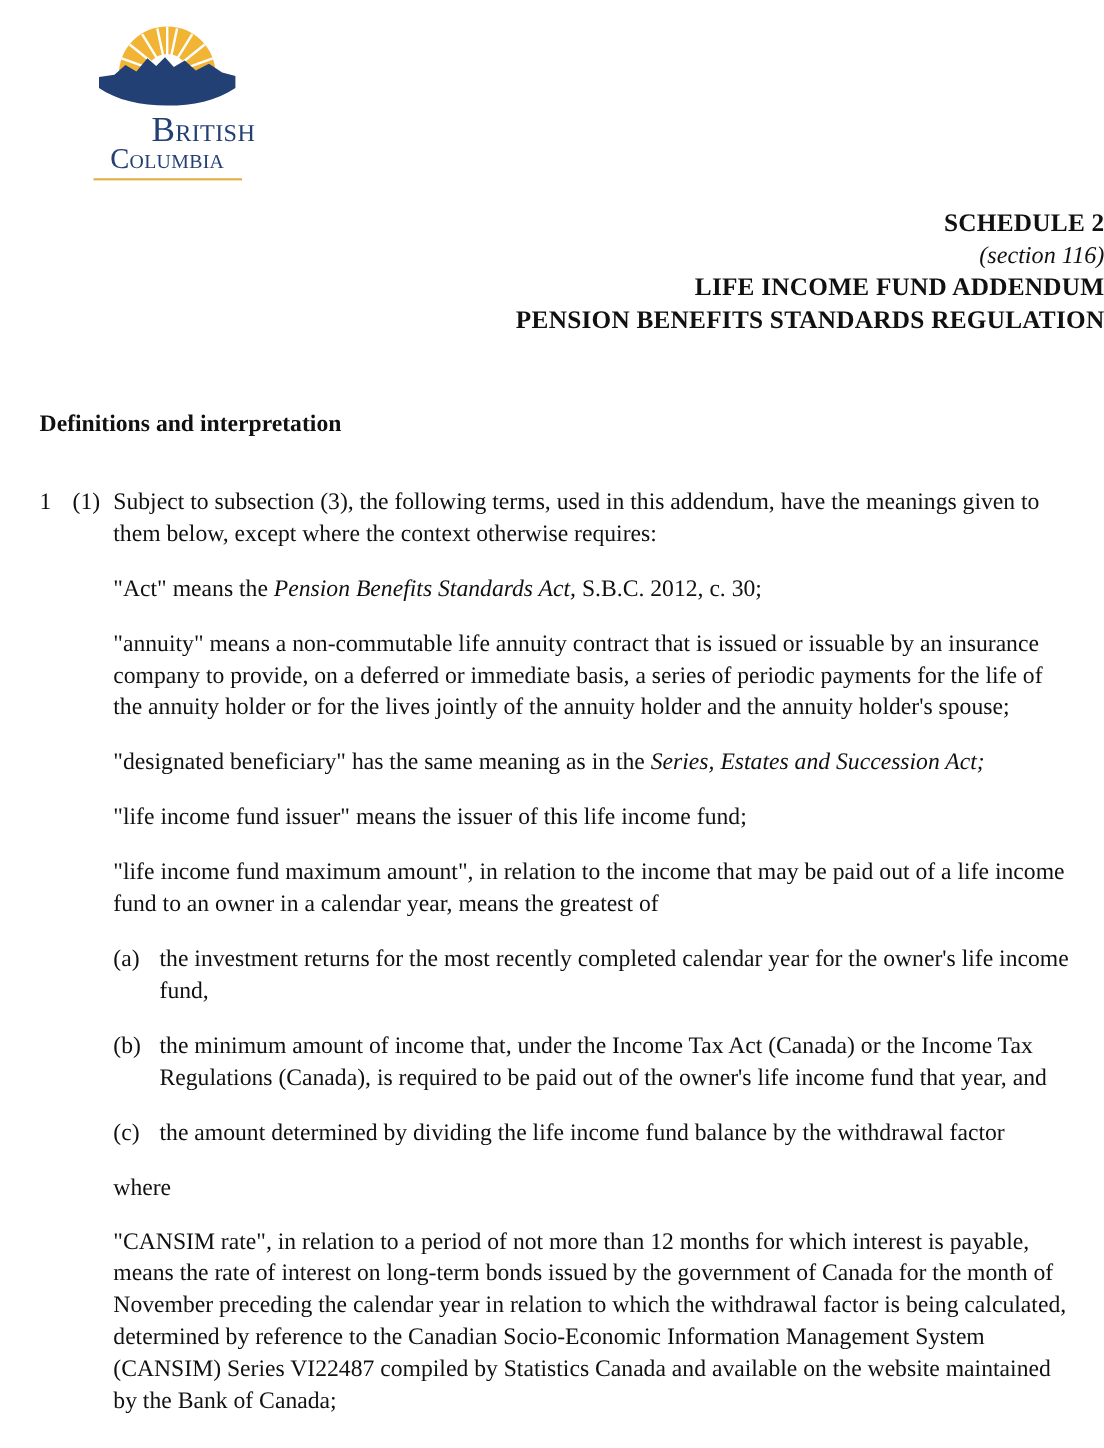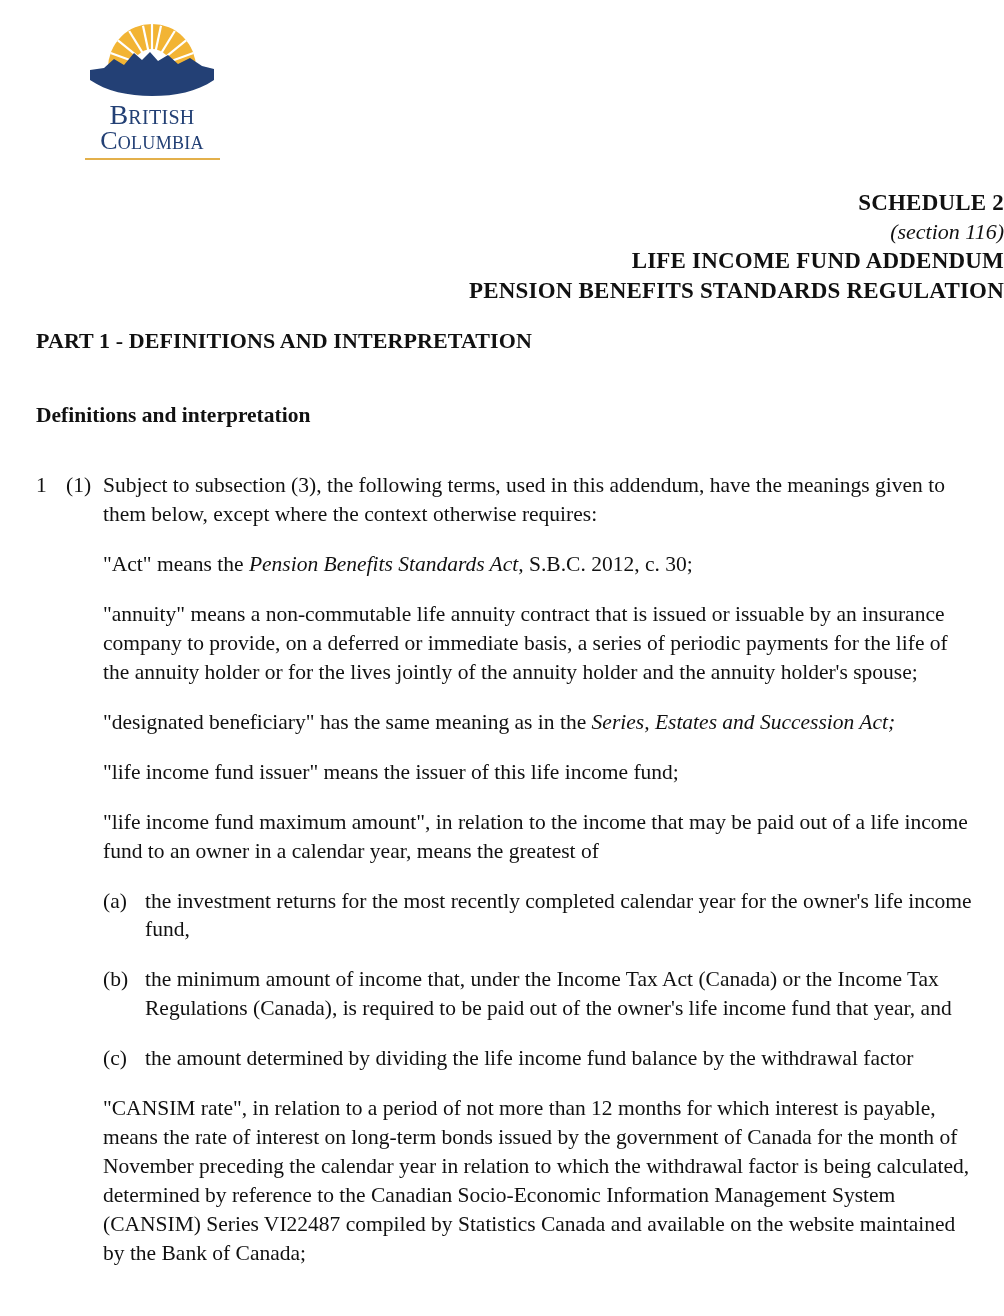--- a/index.html
+++ b/index.html
@@ -35,21 +35,21 @@
   .logo-wordmark {
     text-align: center;
     margin-top: 2px;
     color: #234075;
     font-family: "Liberation Serif", "DejaVu Serif", serif;
     font-variant: small-caps;
     font-weight: 400;
     line-height: 0.96;
     letter-spacing: 0.3px;
   }
-  .logo-word-1 { font-size: 28px; display: block; }
+  .logo-word-1 { font-size: 32px; display: block; text-align: right; }
   .logo-word-2 { font-size: 26px; display: block; text-align: center; }
   .logo-rule {
     width: 135px;
     height: 2px;
     background: #e3b04b;
     margin: 4px auto 0 auto;
   }
   .title-block {
     position: absolute;
     left: 0;
@@ -187,21 +187,20 @@
 
 <div class="title-block">
   <div class="title-line">SCHEDULE 2</div>
   <div class="title-sub">(section 116)</div>
   <div class="title-line">LIFE INCOME FUND ADDENDUM</div>
   <div class="title-line">PENSION BENEFITS STANDARDS REGULATION</div>
 </div>
 
 <div class="content">
 
-  <h2 class="part-heading">PART 1 - DEFINITIONS AND INTERPRETATION</h2>
 
   <h3 class="sub-heading">Definitions and interpretation</h3>
 
   <div class="clause">
     <span class="clause-num">1</span>
     <span class="clause-sub">(1)</span>
     <div class="clause-body">Subject to subsection (3), the following terms, used in this addendum, have the meanings given to them below, except where the context otherwise requires:</div>
   </div>
 
   <p class="defn first"><span>"Act" means the </span><em>Pension Benefits Standards Act,</em><span> S.B.C. 2012, c. 30;</span></p>
@@ -222,16 +221,17 @@
   <div class="lettered">
     <span class="lettered-marker">(b)</span>
     <span>the minimum amount of income that, under the Income Tax Act (Canada) or the Income Tax Regulations (Canada), is required to be paid out of the owner's life income fund that year, and</span>
   </div>
 
   <div class="lettered">
     <span class="lettered-marker">(c)</span>
     <span>the amount determined by dividing the life income fund balance by the withdrawal factor</span>
   </div>
 
+  <p class="defn">where</p>
 
   <p class="defn">"CANSIM rate", in relation to a period of not more than 12 months for which interest is payable, means the rate of interest on long-term bonds issued by the government of Canada for the month of November preceding the calendar year in relation to which the withdrawal factor is being calculated, determined by reference to the Canadian Socio-Economic Information Management System (CANSIM) Series VI22487 compiled by Statistics Canada and available on the website maintained by the Bank of Canada;</p>
 
 </div>
 
 </body></html>

